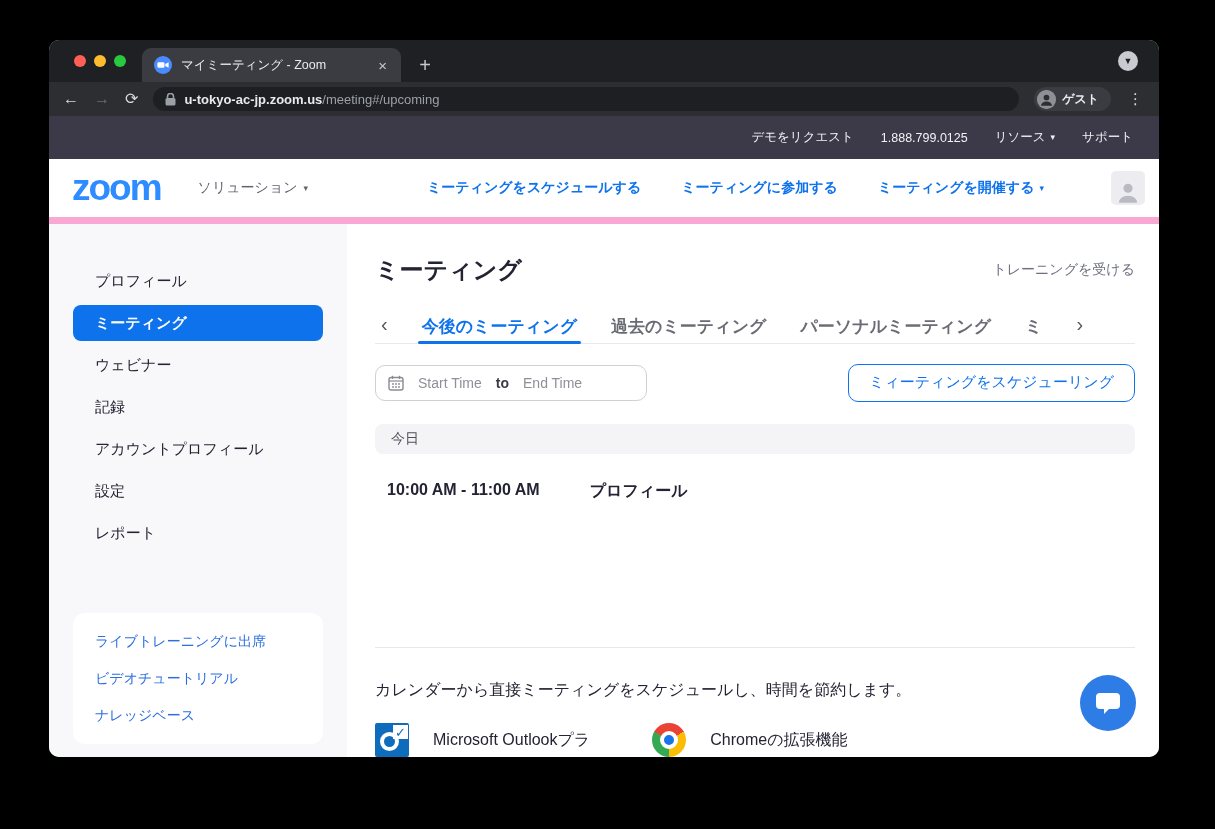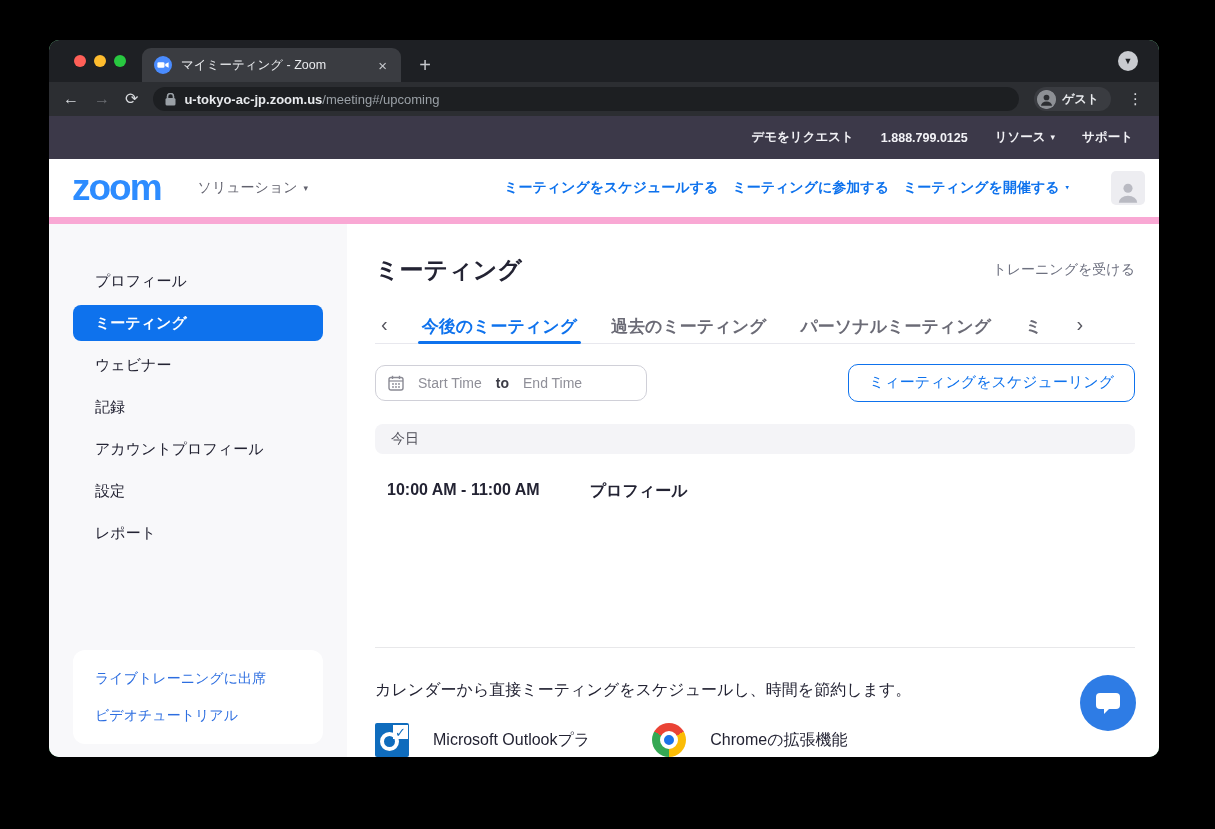--- a/index.html
+++ b/index.html
@@ -35,28 +35,28 @@
     padding:0 12px;gap:8px;font-size:13px;overflow:hidden;}
   .url-domain{color:#e8eaed;font-weight:600;}
   .url-path{color:#9aa0a6;}
   .guestpill{height:24px;border-radius:13px;background:#3a3c41;display:flex;align-items:center;gap:6px;
     padding:0 12px 0 3px;color:#e8eaed;font-size:12px;font-weight:600;}
   .guest-avatar{width:19px;height:19px;border-radius:50%;background:#8d9095;display:block;}
   .kebab{color:#d8dade;font-size:15px;letter-spacing:0;padding:0 2px;}
   
   .banner{height:43px;background:#3c3949;display:flex;align-items:center;justify-content:flex-end;
     gap:27px;padding:0 26px;flex:0 0 auto;}
-  .banner .blink{color:#f2f2f6;font-size:12.5px;font-weight:700;display:flex;align-items:center;gap:5px;}
+  .banner .blink{color:#f2f2f6;font-size:12.5px;font-weight:400;display:flex;align-items:center;gap:5px;}
   .caret{font-size:9px;line-height:1;}
   
   .zheader{height:58px;background:#fff;border-bottom:7px solid #f9a8d4;display:flex;align-items:center;
     padding:0 14px 0 23px;flex:0 0 auto;}
   .logo{color:#2d8cff;font-size:37px;font-weight:800;letter-spacing:-2px;line-height:0.9;}
   .solutions{margin-left:37px;color:#62626e;font-size:14px;display:flex;align-items:center;gap:6px;}
-  .znav{margin-left:auto;display:flex;align-items:center;gap:14px;font-family:Liberation Mono, monospace;}
+  .znav{margin-left:auto;display:flex;align-items:center;gap:40px;}
   .znav .zlink{color:#0e72ed;font-weight:700;font-size:14px;display:flex;align-items:center;gap:5px;}
   .avatar{width:34px;height:34px;border-radius:5px;background:#ededf1;margin-left:27px;overflow:hidden;
     display:flex;align-items:flex-end;justify-content:center;}
   
   .bodyrow{flex:1;display:flex;min-height:0;}
   .sidebar{width:298px;background:#f8f8fa;display:flex;flex-direction:column;padding-top:36px;flex:0 0 auto;}
   .sitem{height:42px;display:flex;align-items:center;padding-left:46px;font-size:15px;color:#232333;}
   .sitem.active{margin:3px 24px;padding-left:22px;height:36px;border-radius:8px;background:#0e72ed;
     color:#fff;font-weight:700;}
   .helpcard{margin:auto 24px 13px;background:#fff;border-radius:12px;padding:10px 0;}
@@ -184,20 +184,21 @@
       <div class="sitem">プロフィール</div>
       <div class="sitem active">ミーティング</div>
       <div class="sitem">ウェビナー</div>
       <div class="sitem">記録</div>
       <div class="sitem">アカウントプロフィール</div>
       <div class="sitem">設定</div>
       <div class="sitem">レポート</div>
       <div class="helpcard">
         <a class="helplink">ライブトレーニングに出席</a>
         <a class="helplink">ビデオチュートリアル</a>
+        <a class="helplink">ナレッジベース</a>
       </div>
     </div>
 
     <div class="main">
       <div class="titlerow">
         <span class="ptitle">ミーティング</span>
         <a class="training">トレーニングを受ける</a>
       </div>
 
       <div class="tabs">

